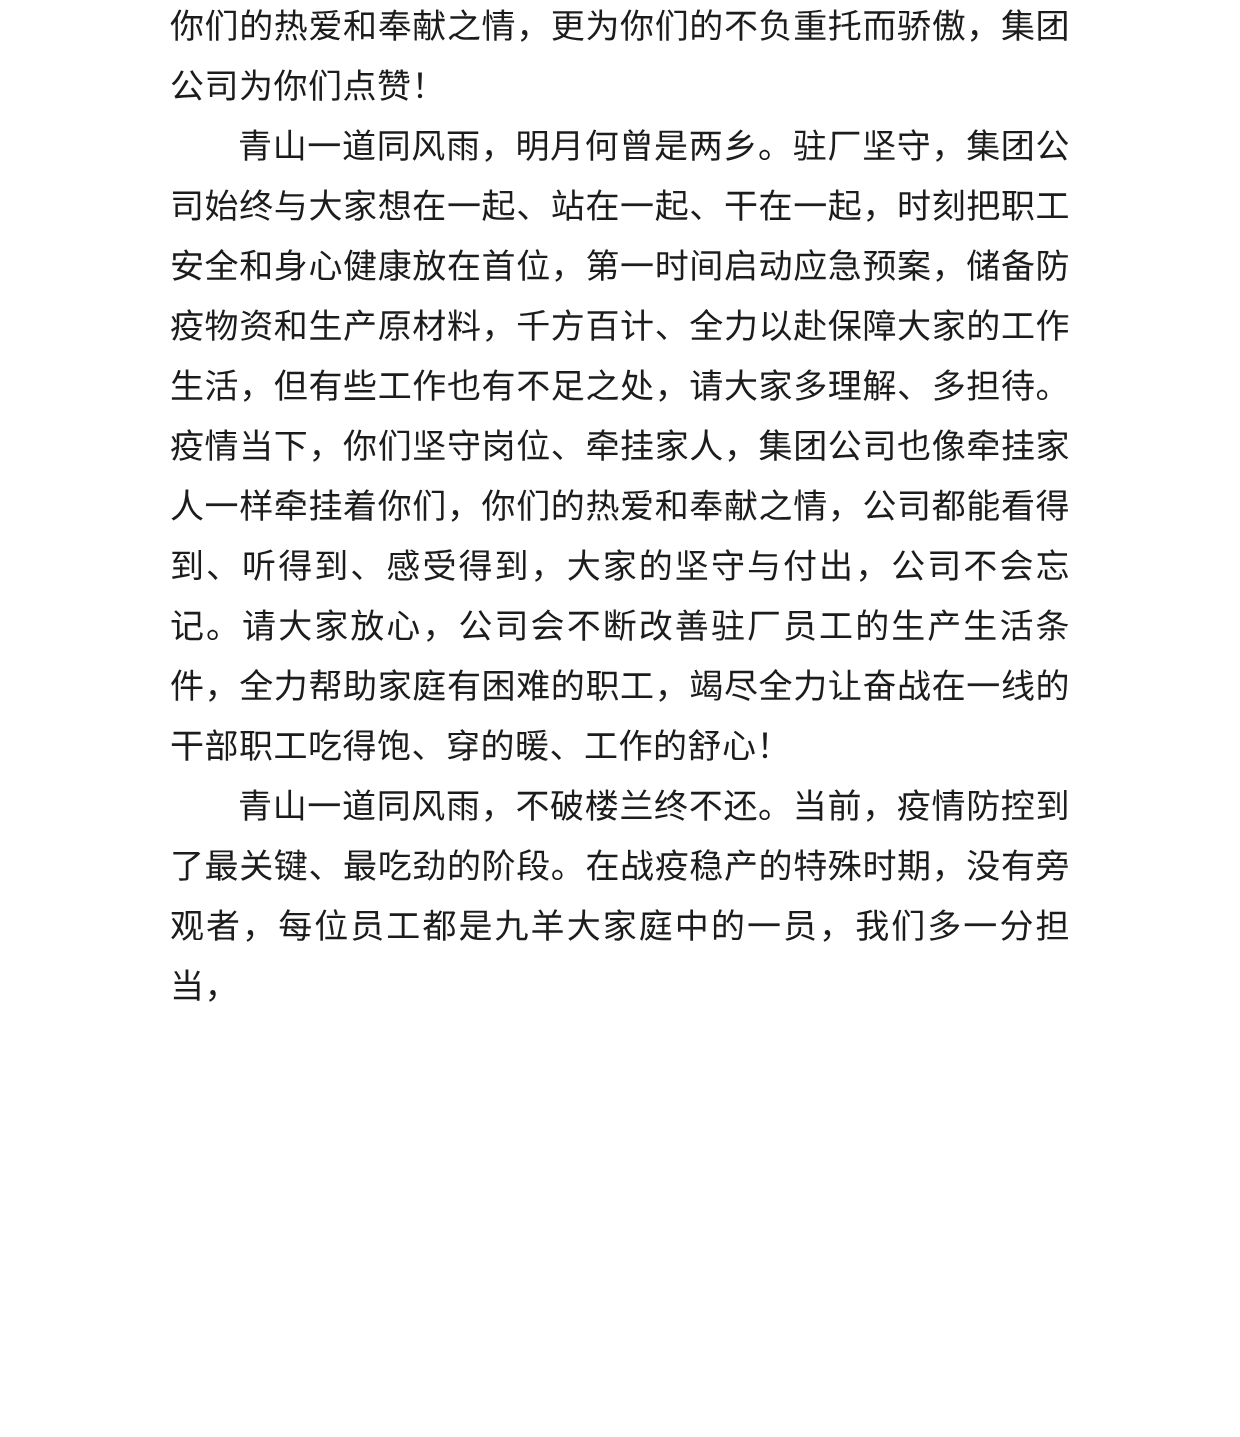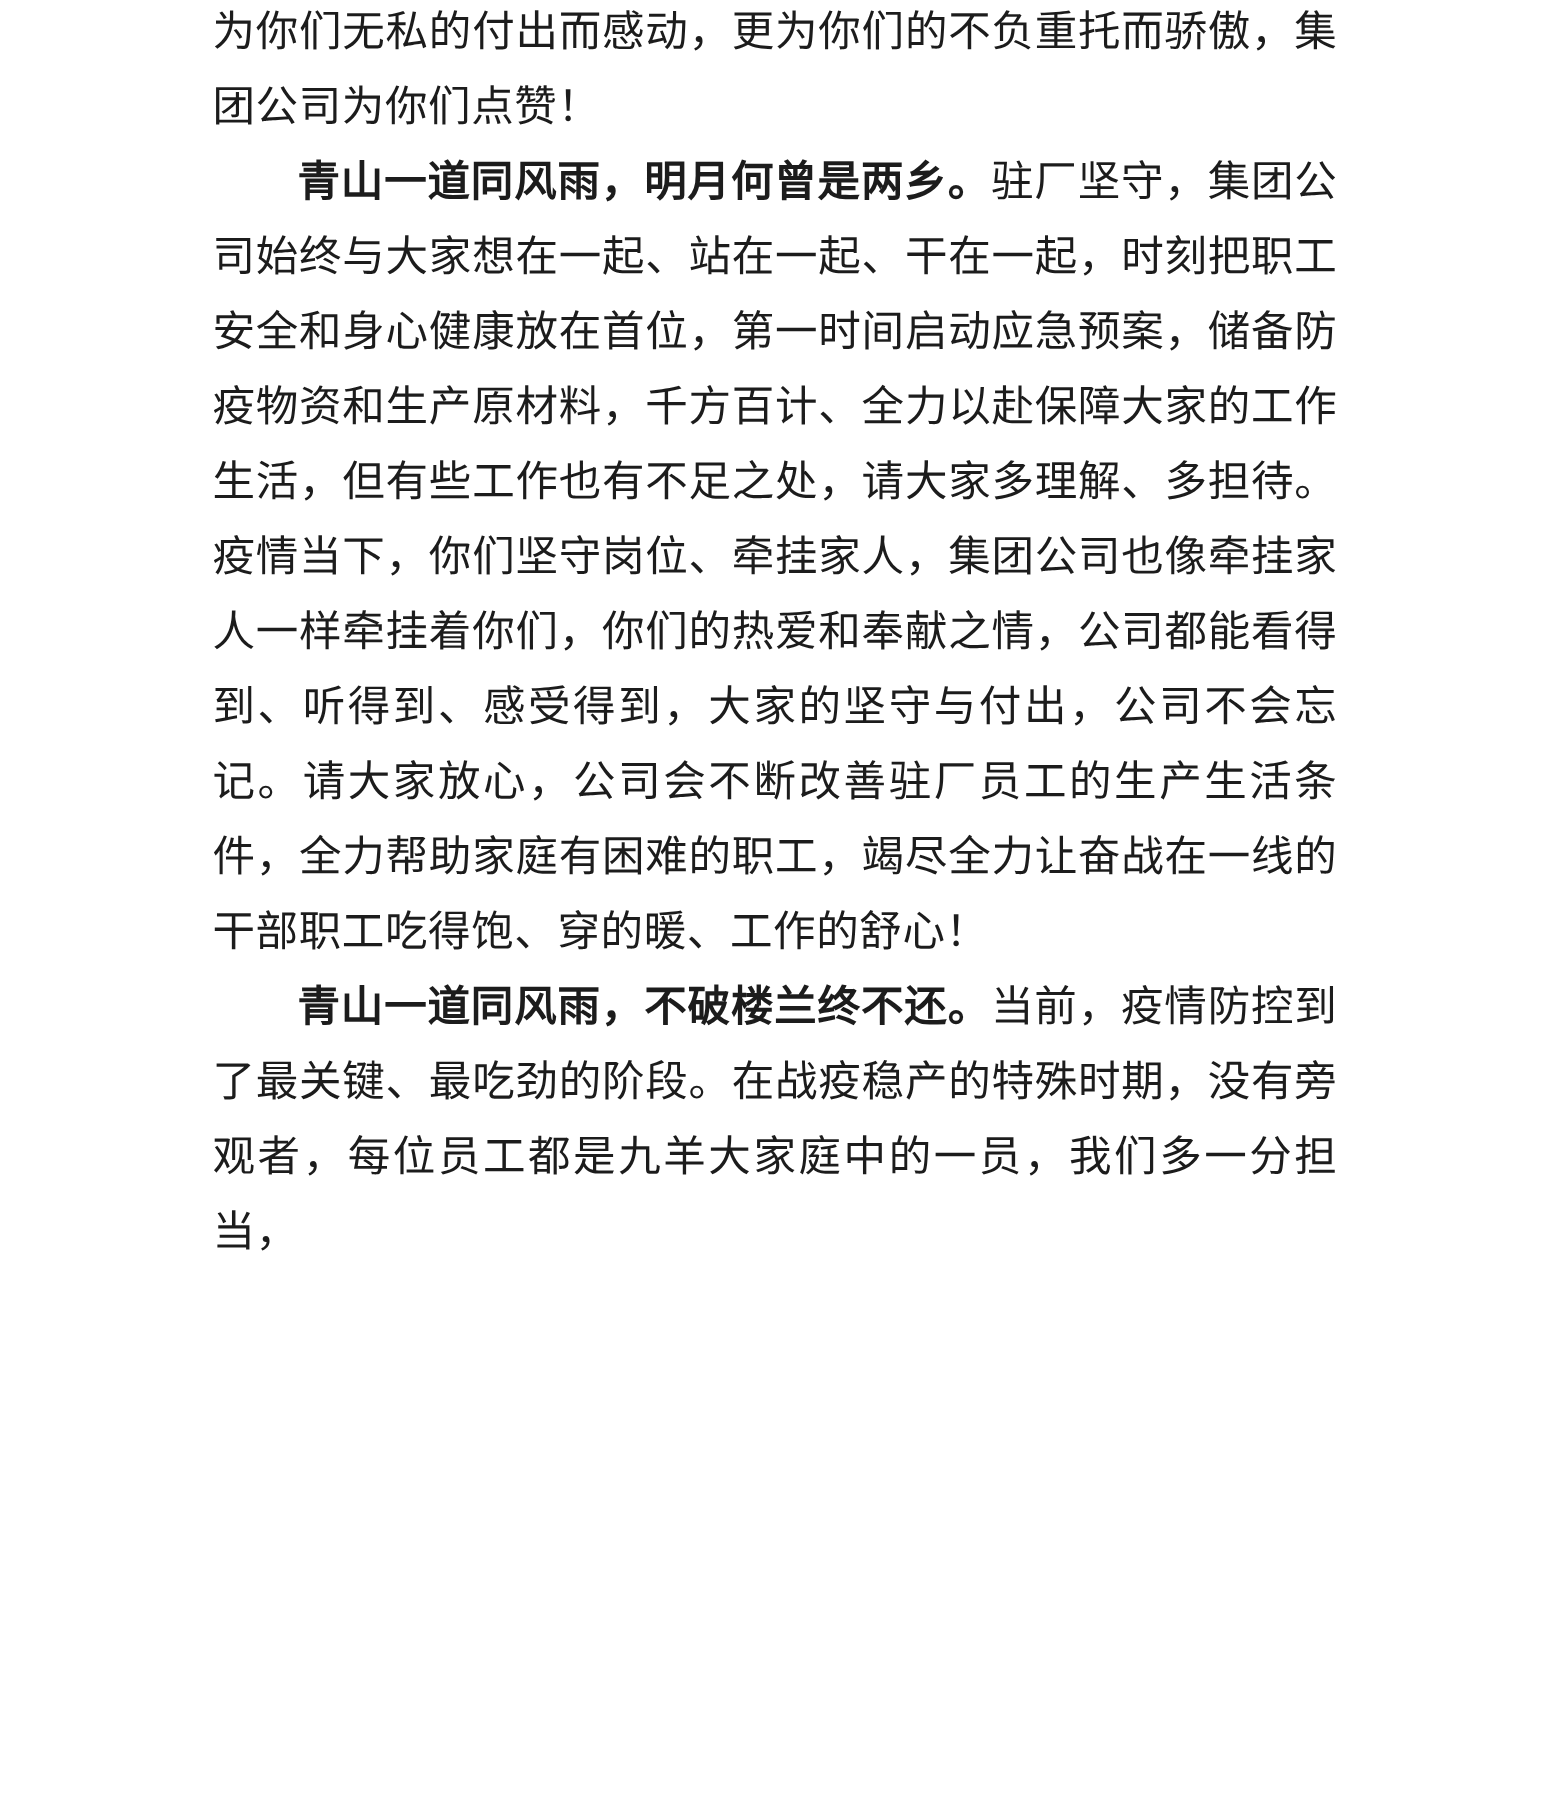--- a/index.html
+++ b/index.html
@@ -33,25 +33,25 @@
     letter-spacing: 0.5px;
   }
   .doc p.para {
     margin: 0;
     padding: 0;
   }
   .doc p.para.indent {
     text-indent: 2em;
   }
   .doc .seg.bold {
-    font-weight: bold;
+    font-weight: normal;
   }
 </style>
 </head>
 <body>
 
 <div class="page">
   <div class="doc" id="doc" style="background: rgb(255, 255, 255); color: rgb(28, 28, 28);">
-      <p class="para"><span class="seg">为你们无私的付出而感动，更为你们的不负重托而骄傲，集团公司为你们点赞！</span></p>
+      <p class="para"><span class="seg">你们的热爱和奉献之情，更为你们的不负重托而骄傲，集团公司为你们点赞！</span></p>
       <p class="para indent"><span class="seg bold">青山一道同风雨，明月何曾是两乡。</span><span class="seg">驻厂坚守，集团公司始终与大家想在一起、站在一起、干在一起，时刻把职工安全和身心健康放在首位，第一时间启动应急预案，储备防疫物资和生产原材料，千方百计、全力以赴保障大家的工作生活，但有些工作也有不足之处，请大家多理解、多担待。疫情当下，你们坚守岗位、牵挂家人，集团公司也像牵挂家人一样牵挂着你们，你们的热爱和奉献之情，公司都能看得到、听得到、感受得到，大家的坚守与付出，公司不会忘记。请大家放心，公司会不断改善驻厂员工的生产生活条件，全力帮助家庭有困难的职工，竭尽全力让奋战在一线的干部职工吃得饱、穿的暖、工作的舒心！</span></p>
       <p class="para indent"><span class="seg bold">青山一道同风雨，不破楼兰终不还。</span><span class="seg">当前，疫情防控到了最关键、最吃劲的阶段。在战疫稳产的特殊时期，没有旁观者，每位员工都是九羊大家庭中的一员，我们多一分担当，</span></p>
     </div>
 </div>
 
 </body></html>

